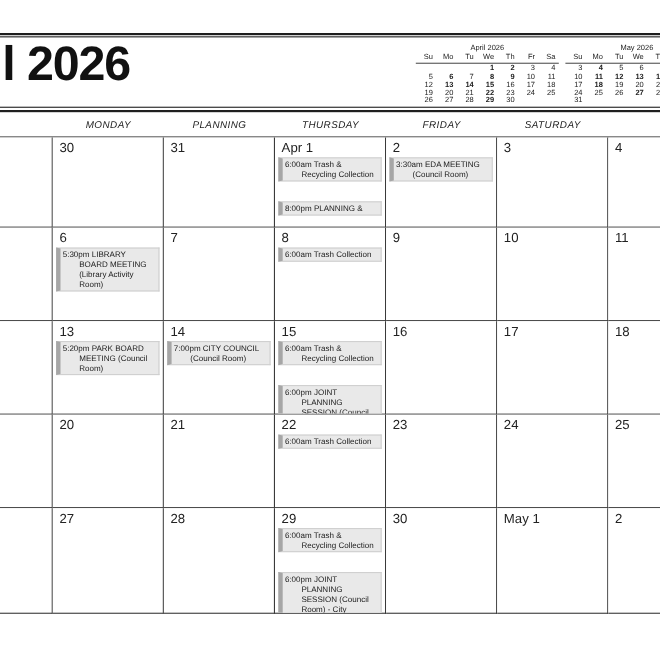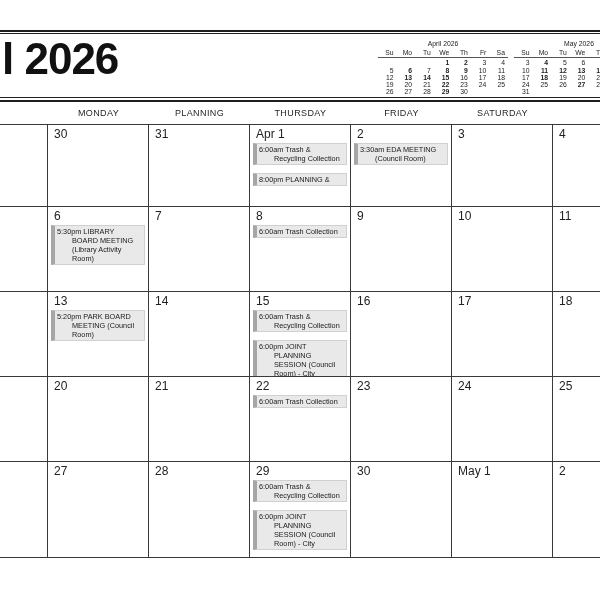--- a/index.html
+++ b/index.html
@@ -21,27 +21,27 @@
   .mini-title{text-align:center;margin-bottom:2px;}
   .mini-row{display:flex;}
   .mini-cell{width:18.57px;text-align:right;padding-right:3px;box-sizing:border-box;}
   .mini-head{border-bottom:1px solid #555;padding-bottom:1px;margin-bottom:1px;}
   .mini-cell.b{font-weight:bold;}
 
   
   .grid{position:absolute;top:101px;left:-53px;width:707px;}
   .grid-headrow{display:flex;height:23px;border-bottom:1px solid #3a3a3a;}
   .grid-hcell{width:101px;box-sizing:border-box;display:flex;align-items:center;justify-content:center;
-              font-size:9px;letter-spacing:.4px;color:#1f1f1f;}
+              font-size:9px;letter-spacing:.4px;color:#1f1f1f;font-style:italic;}
   .grid-row{display:flex;}
   .day-cell{width:101px;box-sizing:border-box;border-right:1px solid #3a3a3a;
             border-bottom:1px solid #3a3a3a;overflow:hidden;position:relative;background:#fff;}
   .day-cell:first-child{border-left:1px solid #3a3a3a;}
   .day-date{display:block;font-size:12px;color:#222;margin:3px 0 2px 6px;line-height:13px;}
-  .event{margin:1px 3px 8px 3px;background:var(--event_bg,#e9e9e9);
+  .event{margin:1px 3px 18px 3px;background:var(--event_bg,#e9e9e9);
          border:1px solid var(--event_border,#d0d0d0);
          border-left:4px solid var(--event_bar,#a6a6a6);
          font-size:7.3px;line-height:9px;color:#1a1a1a;padding:1px 2px;}
   .event-text{display:block;padding-left:15px;text-indent:-15px;}
 </style>
 </head>
 <body>
 
 <div id="page">
   <div class="rule-top"></div>
@@ -237,20 +237,23 @@
             <span class="day-date"></span>
           </div>
           <div class="day-cell">
             <span class="day-date">13</span>
             <div class="event">
               <span class="event-text">5:20pm PARK BOARD MEETING (Council Room)</span>
             </div>
           </div>
           <div class="day-cell">
             <span class="day-date">14</span>
+            <div class="event">
+              <span class="event-text">7:00pm CITY COUNCIL (Council Room)</span>
+            </div>
           </div>
           <div class="day-cell">
             <span class="day-date">15</span>
             <div class="event">
               <span class="event-text">6:00am Trash &amp; Recycling Collection</span>
             </div>
             <div class="event">
               <span class="event-text">6:00pm JOINT PLANNING SESSION (Council Room) - City</span>
             </div>
           </div>

